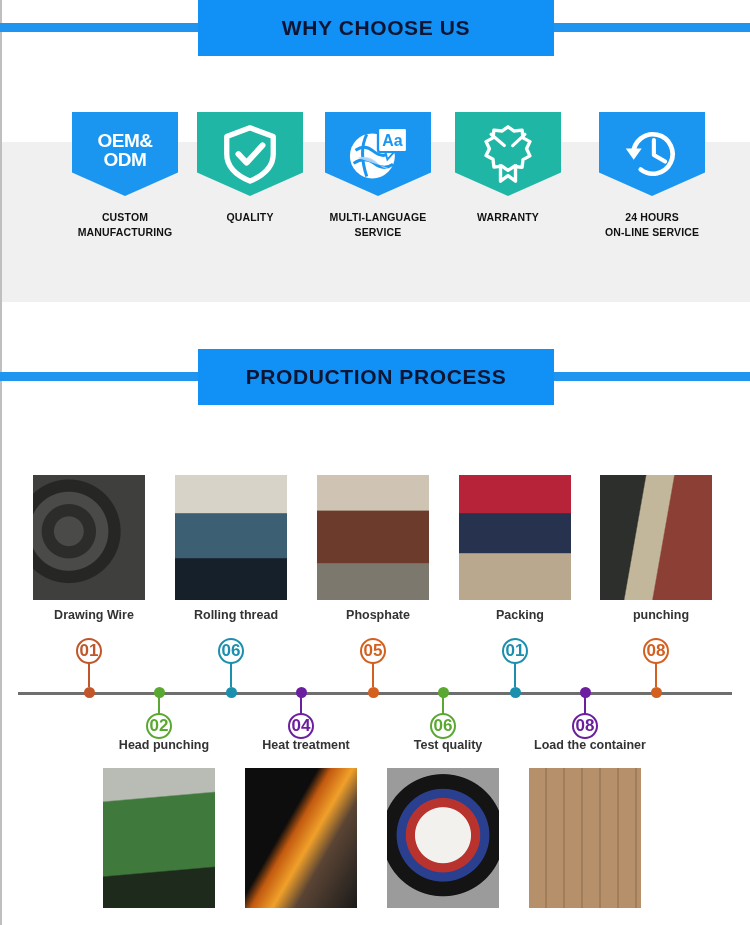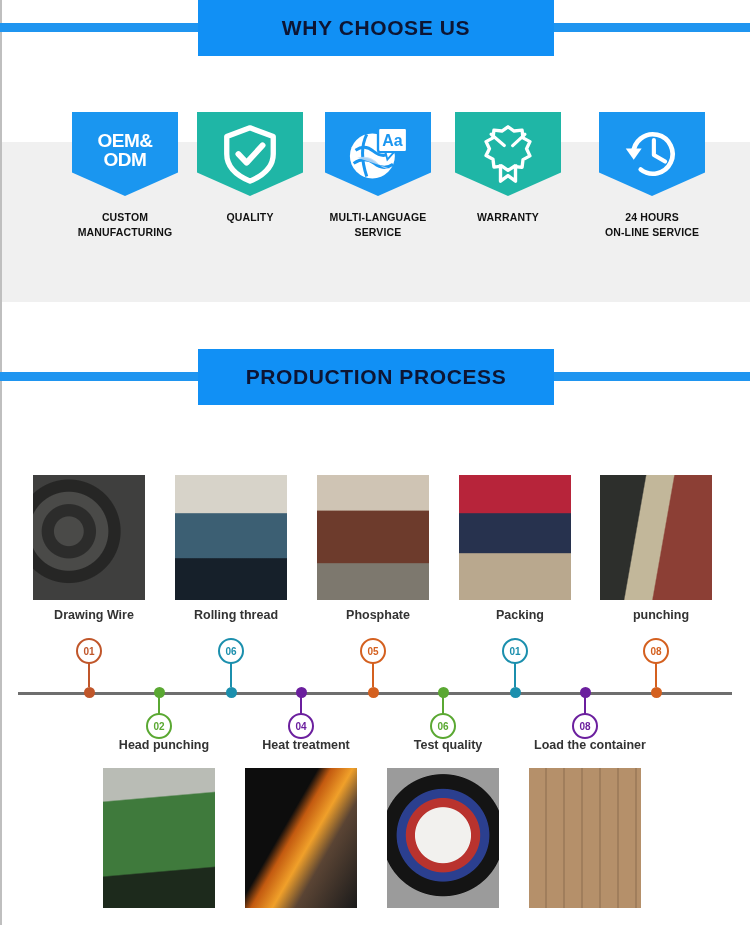--- a/index.html
+++ b/index.html
@@ -54,21 +54,21 @@
   .timeline-wrap { position:absolute; left:0; top:420px; width:750px; height:505px; }
   .axis { position:absolute; left:18px; top:272px; width:714px; height:3px; background:#6e6e6e; }
 
   .node { position:absolute; }
   .dot { position:absolute; width:11px; height:11px; border-radius:50%; top:267px; margin-left:-5.5px; }
   .stem { position:absolute; width:2px; margin-left:-1px; }
   .num {
     position:absolute; width:26px; height:26px; border-radius:50%;
     background:#fff; border:2px solid; margin-left:-13px;
     display:flex; align-items:center; justify-content:center;
-    font-size:10px; font-weight:bold; font-family:"Liberation Sans", sans-serif;
+    font-size:17px; font-weight:bold; font-family:"Liberation Sans", sans-serif;
   }
 
   .step-label {
     position:absolute; text-align:center; color:#333;
     font-size:12.5px; font-weight:bold; white-space:nowrap;
     transform:translateX(-50%);
     padding-left:10px;
   }
   .photo { position:absolute; transform:translateX(-50%); background:#ddd; overflow:hidden; }
   .photo canvas, .photo .ph { width:100%; height:100%; display:block; }

